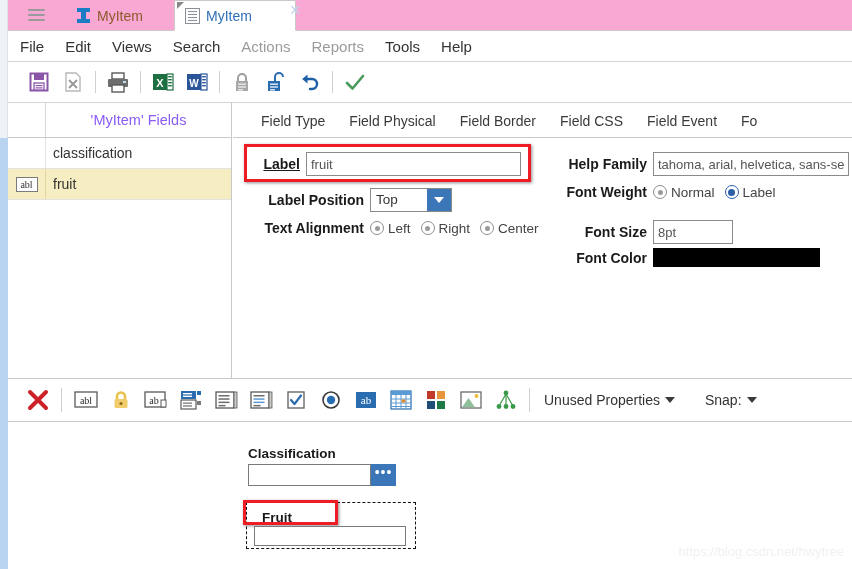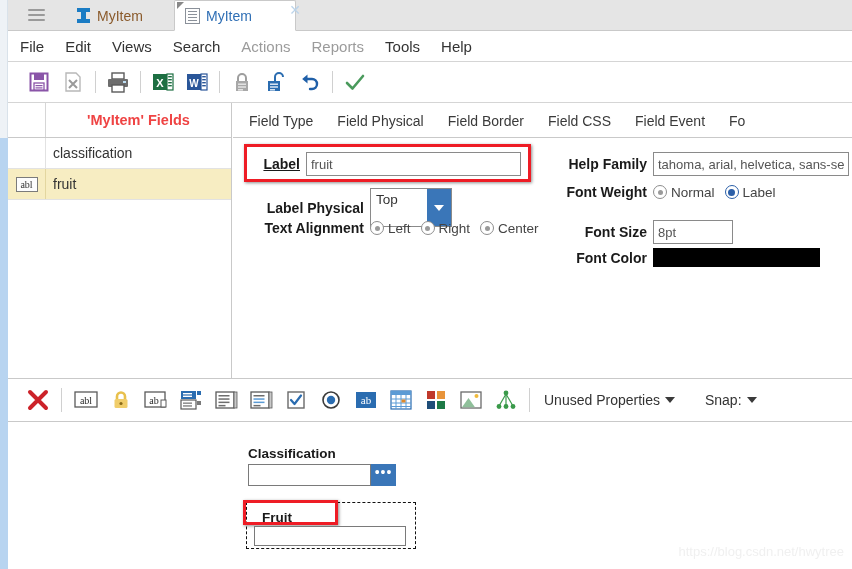--- a/index.html
+++ b/index.html
@@ -27,21 +27,21 @@
     position: absolute; left: 0; top: 0;
     width: 8px; height: 138px;
     background: #eef2f6;
     border-right: 1px solid #d9e2ea;
   }
 
   
   .tabstrip {
     position: absolute; left: 8px; top: 0;
     width: 844px; height: 31px;
-    background: #e5e5e5;
+    background: #f9a8d4;
     border-bottom: 1px solid #c9c9c9;
   }
   .hamburger {
     position: absolute; left: 20px; top: 9px;
     width: 17px; height: 13px;
     cursor: pointer;
   }
   .hamburger i {
     display: block; height: 2px; background: #9a9a9a;
     margin-bottom: 3px; border-radius: 1px;
@@ -145,21 +145,21 @@
     border-right: 1px solid #c9c9c9;
   }
   .lp-head {
     display: flex; height: 35px;
     border-bottom: 1px solid #c9c9c9;
     background: #ffffff;
   }
   .lp-head .c0 { width: 38px; border-right: 1px solid #d6d6d6; }
   .lp-head .c1 {
     flex: 1; display: flex; align-items: center; justify-content: center;
-    font-size: 14.5px; color: #ef4444; font-weight: bold;
+    font-size: 14.5px; color: #8b5cf6;
   }
   .lp-row {
     display: flex; height: 31px;
     border-bottom: 1px solid #e2e2e2;
   }
   .lp-row .c0 {
     width: 38px; border-right: 1px solid #e2e2e2;
     display: flex; align-items: center; justify-content: center;
   }
   .lp-row .c1 {
@@ -177,21 +177,21 @@
 
   
   .right-pane {
     position: absolute; left: 233px; top: 103px;
     width: 619px; height: 275px;
     background: #ffffff;
   }
   .ptabs {
     display: flex; height: 35px;
     border-bottom: 1px solid #c9c9c9;
-    padding-left: 4px;
+    padding-left: 16px;
     background: #ffffff;
   }
   .ptab {
     height: 35px; display: flex; align-items: center;
     padding: 0 12px; font-size: 14px; color: #3a3a3a;
     cursor: pointer; white-space: nowrap;
   }
   .ptab.active {
     color: #2f6fb5;
     border: 1px solid #c9c9c9;
@@ -214,21 +214,21 @@
     height: 24px; font-size: 13px; color: #555;
     padding: 0 4px; line-height: 22px;
     font-family: "Liberation Sans", sans-serif;
   }
   .redbox {
     position: absolute; border: 3px solid #ee1c25;
     box-shadow: 1px 1px 3px rgba(0,0,0,.45);
     pointer-events: none;
   }
   .combo {
-    display: flex; height: 39px; border: 1px solid #8a8a8a;
+    display: flex; height: 24px; border: 1px solid #8a8a8a;
     background: #fff; width: 82px; cursor: pointer;
   }
   .combo .val {
     flex: 1; font-size: 13.5px; color: #333;
     padding-left: 5px; line-height: 22px;
   }
   .combo .arrow {
     width: 24px; background: #3a76b8;
     display: flex; align-items: center; justify-content: center;
   }
@@ -484,21 +484,21 @@
 
     <div class="form-area">
 
       <div class="fld-row" style="left:19px; top:14px;">
         <span class="fld-label" style="width:48px;text-decoration:underline;">Label</span>
         <input class="txtbox" style="width: 215px;" value="fruit">
       </div>
       <div class="redbox" style="left:11px; top:6px; width:287px; height:38px;"></div>
 
       <div class="fld-row" style="left:19px; top:50px;">
-        <span class="fld-label" style="width:112px;">Label Physical</span>
+        <span class="fld-label" style="width:112px;">Label Position</span>
         <div class="combo">
           <span class="val">Top</span>
           <span class="arrow"></span>
         </div>
       </div>
 
       <div class="fld-row" style="left:19px; top:82px;">
         <span class="fld-label" style="width:112px;">Text Alignment</span>
         <span class="radio">
             <i></i>

